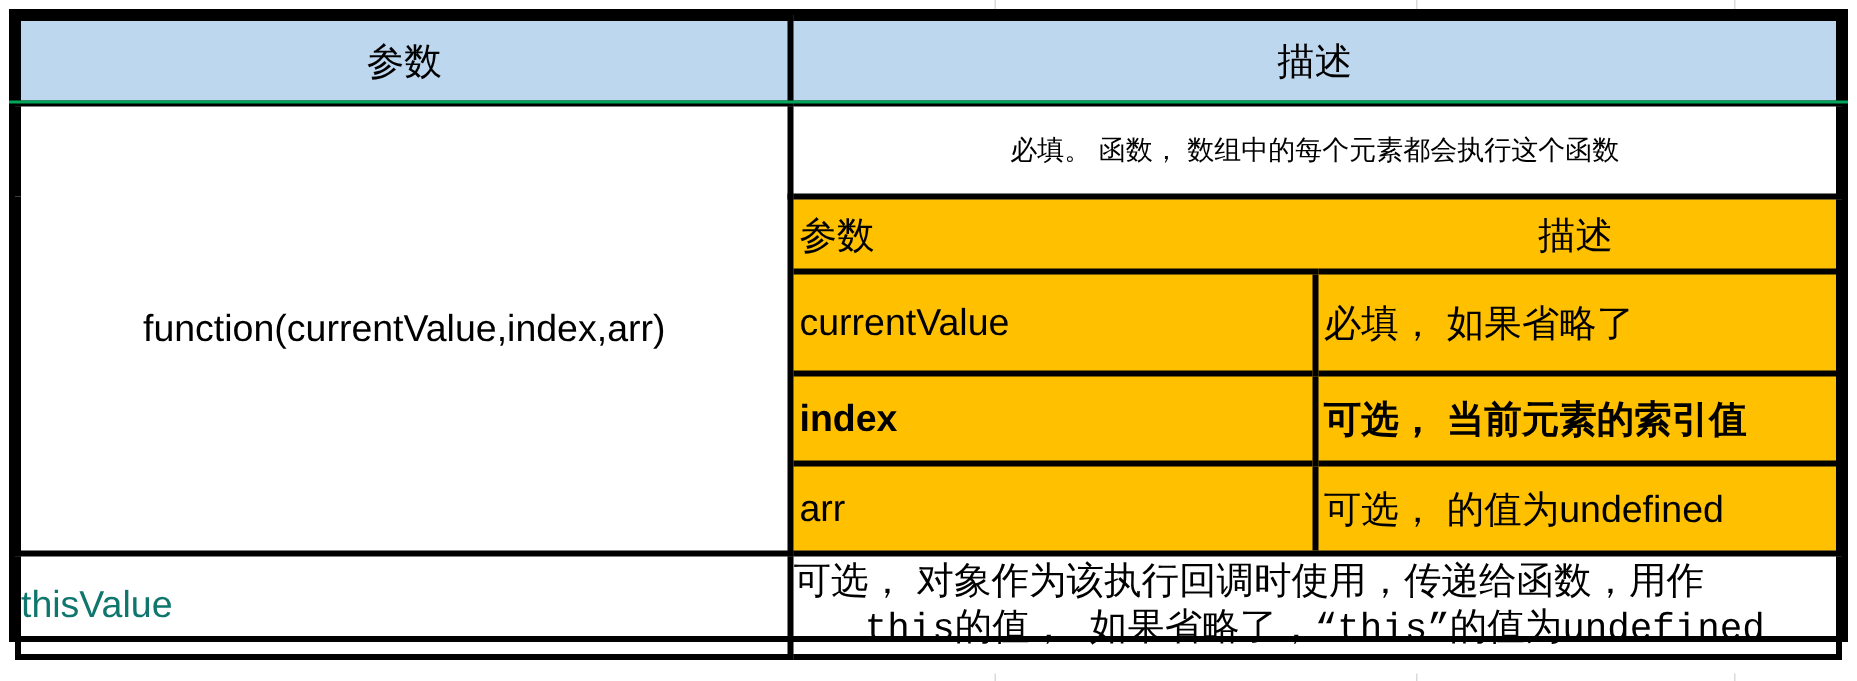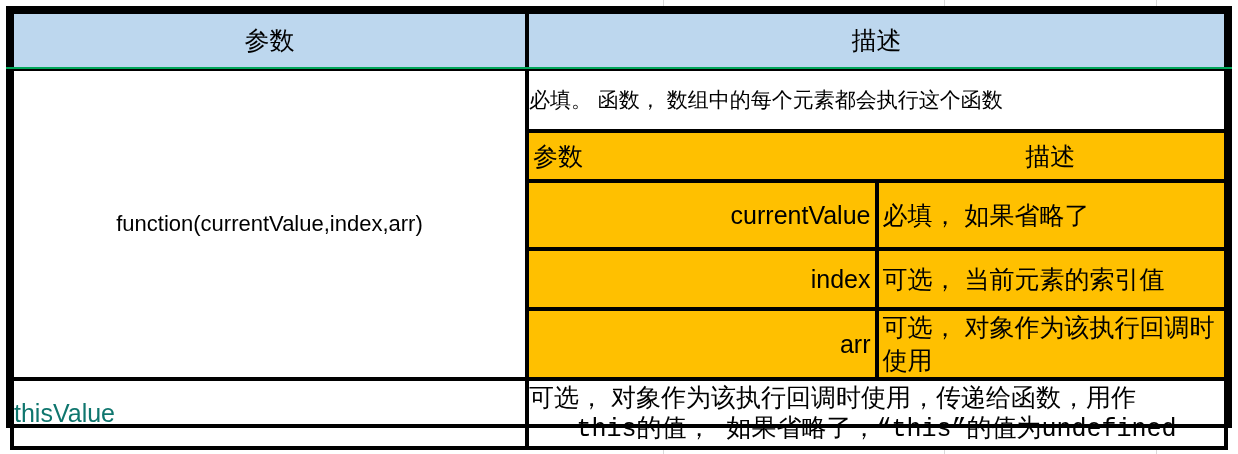--- a/index.html
+++ b/index.html
@@ -65,34 +65,34 @@
     left: 6px;
     top: 67px;
     width: 1226px;
     height: 2px;
     background: #00a65a;
     z-index: 3;
   }
 
   .cell-fn {
     text-align: center;
-    font-size: 22px;
+    font-size: 25px;
     color: #000;
   }
 
   .cell-this {
     text-align: left;
     font-size: 25px;
     color: #0f766e;
     padding-left: 6px;
   }
 
   .desc-top {
-    font-size: 21px;
-    text-align: left;
+    font-size: 18px;
+    text-align: center;
     padding: 8px 4px 8px 6px;
     line-height: 1.25;
     vertical-align: middle;
     height: 62px;
   }
 
   .desc-last {
     font-size: 25px;
     text-align: center;
     padding: 4px 6px;
@@ -126,31 +126,31 @@
   .inner .i-hdr-desc {
     height: 48px;
     border-left: none;
     border-right: none;
     border-top: none;
   }
   .inner .i-hdr-param { text-align: left; }
   .inner .i-hdr-desc { text-align: center; }
   .inner .i-name {
     width: 222px;
-    text-align: right;
+    text-align: left;
     border-left: none;
     border-bottom: none;
   }
   .inner .i-desc {
     text-align: left;
     border-right: none;
     border-bottom: none;
   }
   .inner tr.row-1 td { height: 68px; }
-  .inner tr.row-2 td { height: 60px; }
+  .inner tr.row-2 td { height: 60px; font-weight: bold; }
   .inner tr.row-3 td { height: 58px; }
   .inner tr.last td { border-bottom: none; }
 </style>
 </head>
 <body>
 
 <div class="tick" style="left:663px; top:0; height:7px;"></div>
 <div class="tick" style="left:944px; top:0; height:7px;"></div>
 <div class="tick" style="left:1156px; top:0; height:7px;"></div>
 <div class="tick" style="left:663px; top:449px; height:5px;"></div>
@@ -181,21 +181,21 @@
               <tr class="row-1">
                 <td class="i-name">currentValue</td>
                 <td class="i-desc">必填， 如果省略了</td>
               </tr>
               <tr class="row-2">
                 <td class="i-name">index</td>
                 <td class="i-desc">可选， 当前元素的索引值</td>
               </tr>
               <tr class="row-3 last">
                 <td class="i-name">arr</td>
-                <td class="i-desc">可选， 对象作为该执行回调时使用</td>
+                <td class="i-desc">可选， 的值为undefined</td>
               </tr>
             </tbody>
           </table>
         </td>
       </tr>
 
       <tr>
         <td class="cell-this">thisValue</td>
         <td class="desc-last">
           <span class="l1">可选， 对象作为该执行回调时使用，传递给函数，用作</span>

